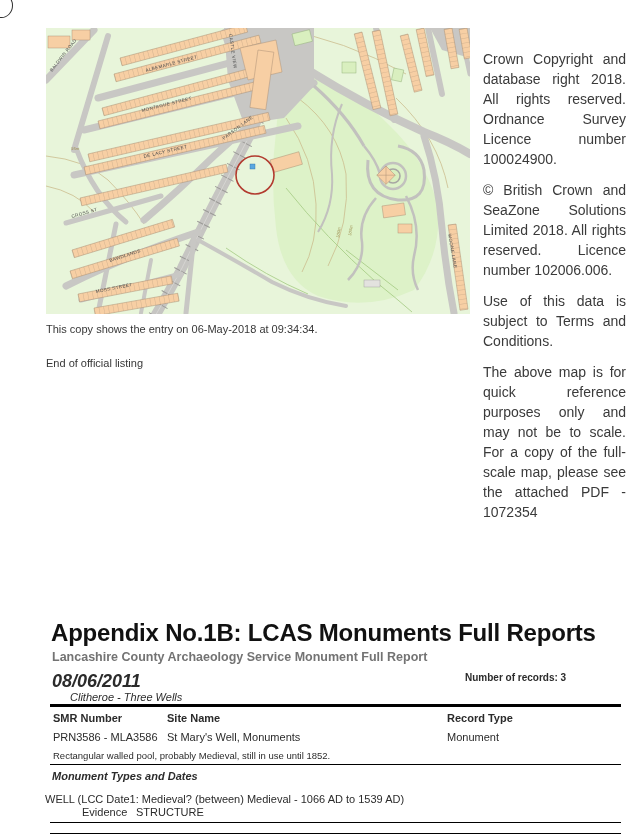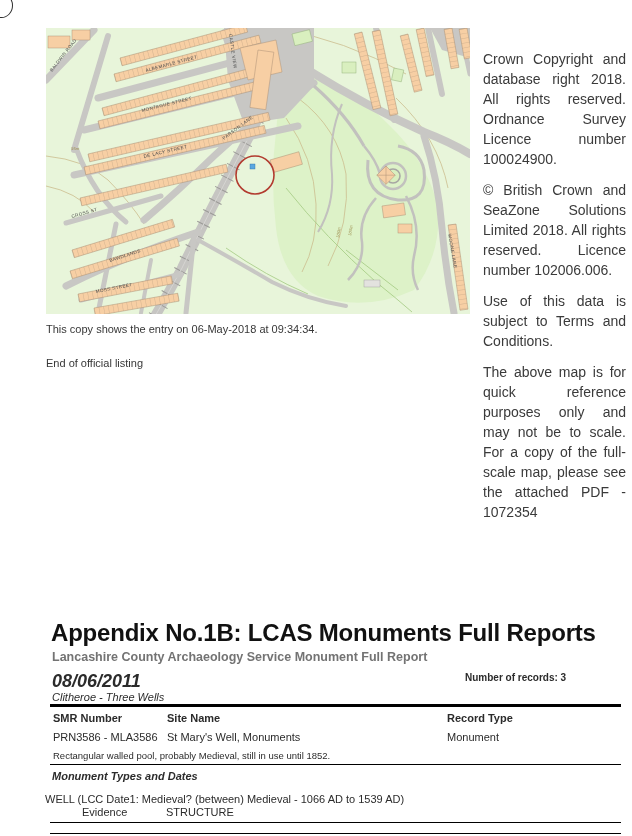--- a/index.html
+++ b/index.html
@@ -30,21 +30,21 @@
   
   .copyright{left:483px;top:49px;width:143px;font-size:14px;line-height:20px;color:#3a3a3a;}
   .copyright p{margin:0 0 11px 0;text-align:justify;text-align-last:left;}
   
   .note{left:46px;font-size:11px;color:#373737;}
   
   .rpt-title{left:51px;top:619px;font-size:24px;font-weight:bold;color:#111;letter-spacing:-.2px;}
   .rpt-sub{left:52px;top:650px;font-size:12.5px;font-weight:bold;color:#737373;}
   .rpt-date{left:52px;top:671px;font-size:18px;font-weight:bold;font-style:italic;}
   .rpt-count{left:465px;top:672px;font-size:10px;font-weight:bold;}
-  .rpt-section{left:52px;top:691px;font-size:11px;font-style:italic;}
+  .rpt-section{left:70px;top:691px;font-size:11px;font-style:italic;}
   .rule{left:50px;width:571px;background:#000;}
   .cell{font-size:11px;}
   .hdr{font-weight:bold;}
   .desc{left:53px;top:750px;font-size:9.5px;}
   .mtypes{left:52px;top:770px;font-size:11px;font-weight:bold;font-style:italic;}
   .wellline{left:45px;top:793px;font-size:11px;}
 </style>
 </head>
 <body>
 
@@ -266,16 +266,16 @@
 <div class="abs cell" style="left:167px;top:731px;">St Mary's Well, Monuments</div>
 <div class="abs cell" style="left:447px;top:731px;">Monument</div>
 
 <div class="abs desc">Rectangular walled pool, probably Medieval, still in use until 1852.</div>
 
 <div class="abs rule" style="top:764px;height:1.3px;"></div>
 
 <div class="abs mtypes">Monument Types and Dates</div>
 <div class="abs wellline">WELL (LCC Date1: Medieval? (between) Medieval - 1066 AD to 1539 AD)</div>
 <div class="abs cell" style="left:82px;top:806px;">Evidence</div>
-<div class="abs cell" style="left:166px;top:806px;">STRUCTURE</div>
+<div class="abs cell" style="left:136px;top:806px;">STRUCTURE</div>
 
 <div class="abs rule" style="top:822px;height:1.4px;"></div>
 <div class="abs rule" style="top:832.5px;height:1.4px;"></div>
 
 </body></html>

